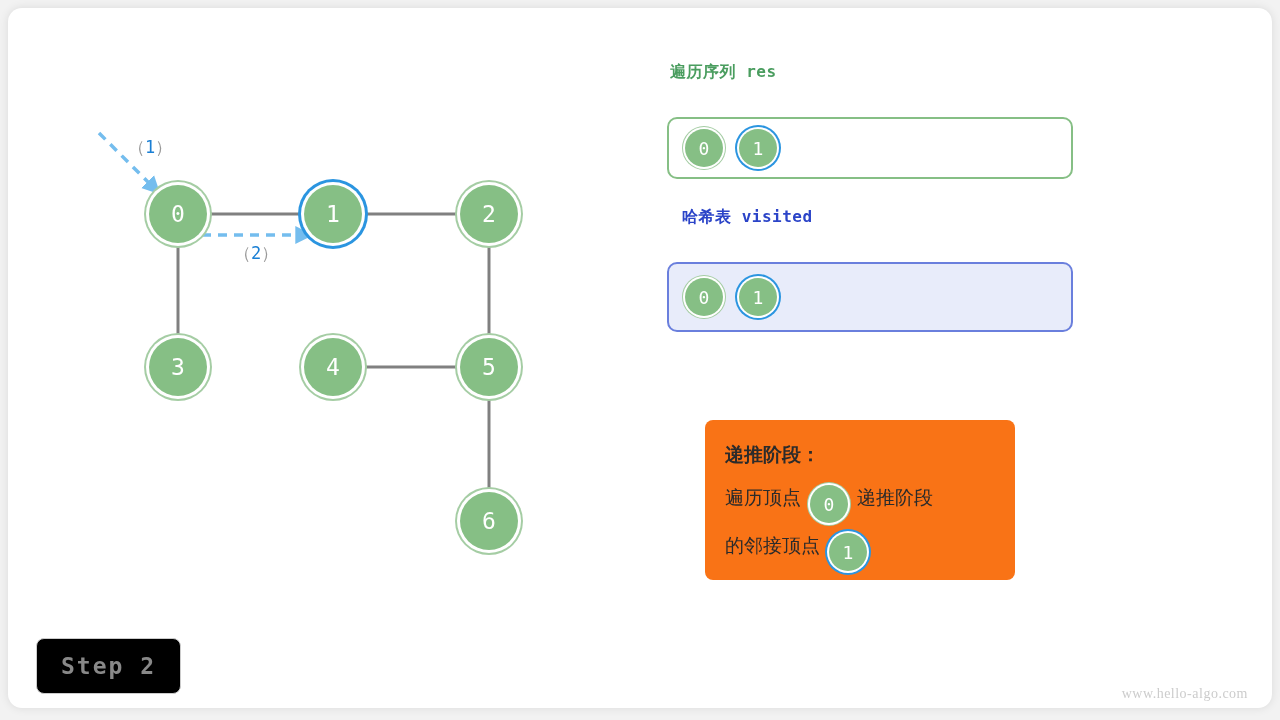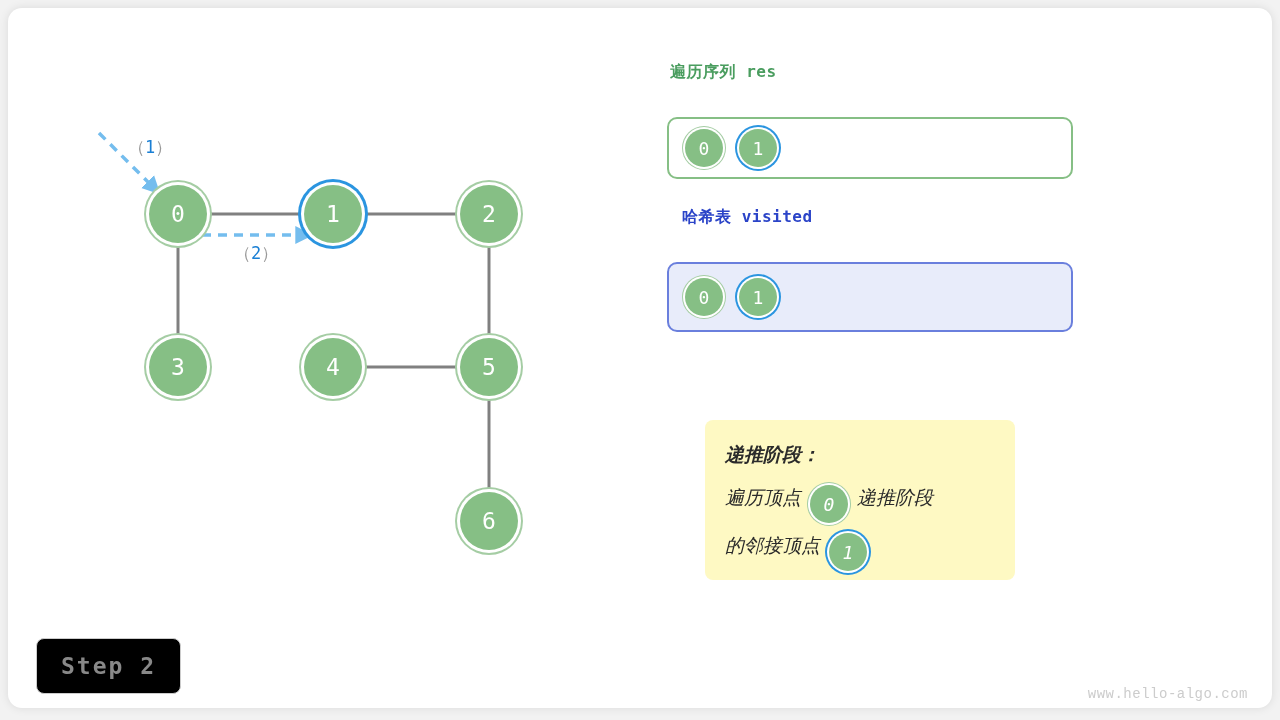--- a/index.html
+++ b/index.html
@@ -102,25 +102,24 @@
     box-shadow: 0 0 0 2px #ffffff, 0 0 0 4px #2b95e0;
   }
 
   
   #caption {
     position: absolute;
     left: 705px;
     top: 420px;
     width: 310px;
     height: 160px;
-    background: #fef9c3;
+    background: #f97316;
     border-radius: 8px;
     box-sizing: border-box;
     padding: 22px 0 0 20px;
-    font-style: italic;
   }
   .cap-head {
     font-family: "Liberation Sans", sans-serif;
     font-size: 19px;
     font-weight: bold;
     color: #2b2b2b;
     margin-bottom: 17px;
   }
   .cap-line {
     display: flex;
@@ -152,21 +151,21 @@
     justify-content: center;
     box-sizing: border-box;
   }
 
   
   #watermark {
     position: absolute;
     right: 32px;
     bottom: 18px;
     color: #cccccc;
-    font-family: Liberation Mono, monospace;
+    font-family: Liberation Serif, serif;
     font-size: 14px;
     letter-spacing: 0.5px;
   }
 
   
   .steplabel {
     position: absolute;
     font-family: "DejaVu Sans Mono", monospace;
     font-size: 17px;
     color: #999999;

